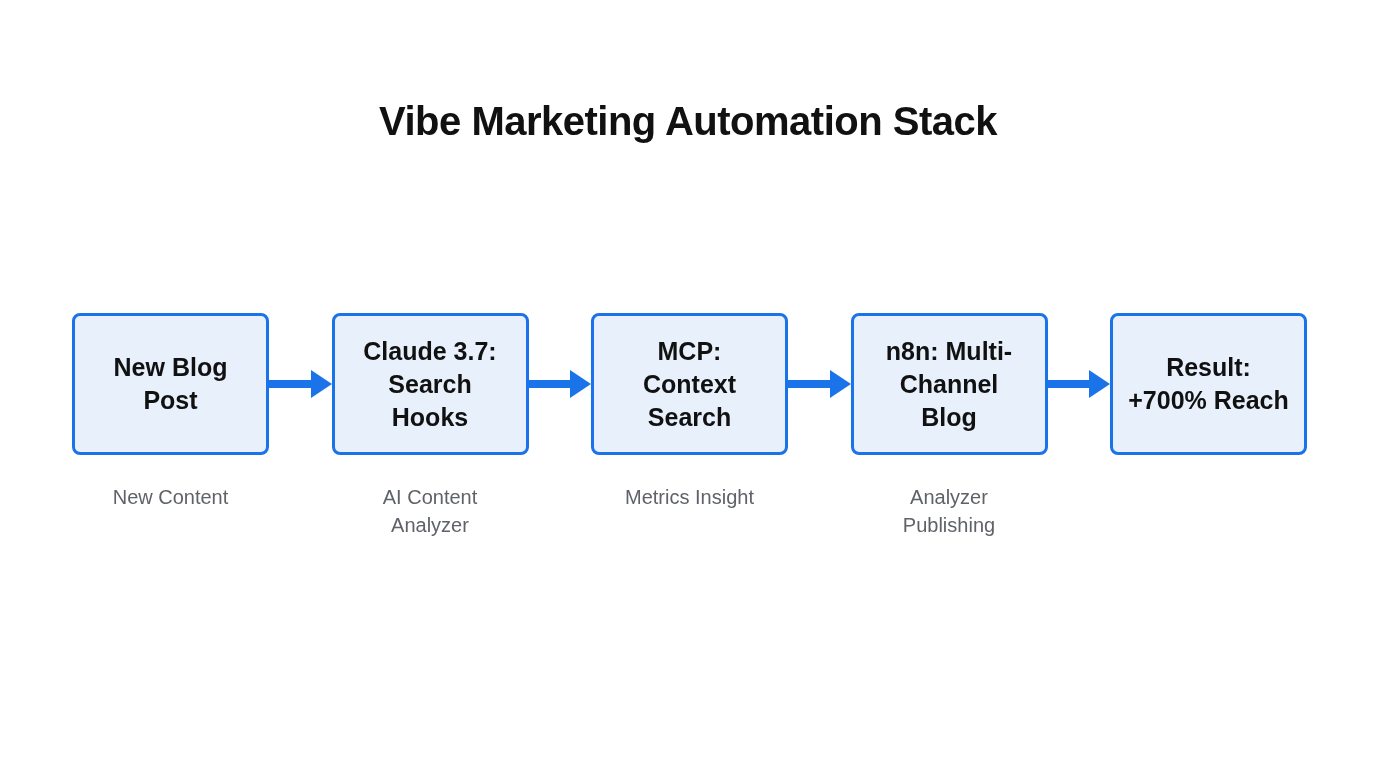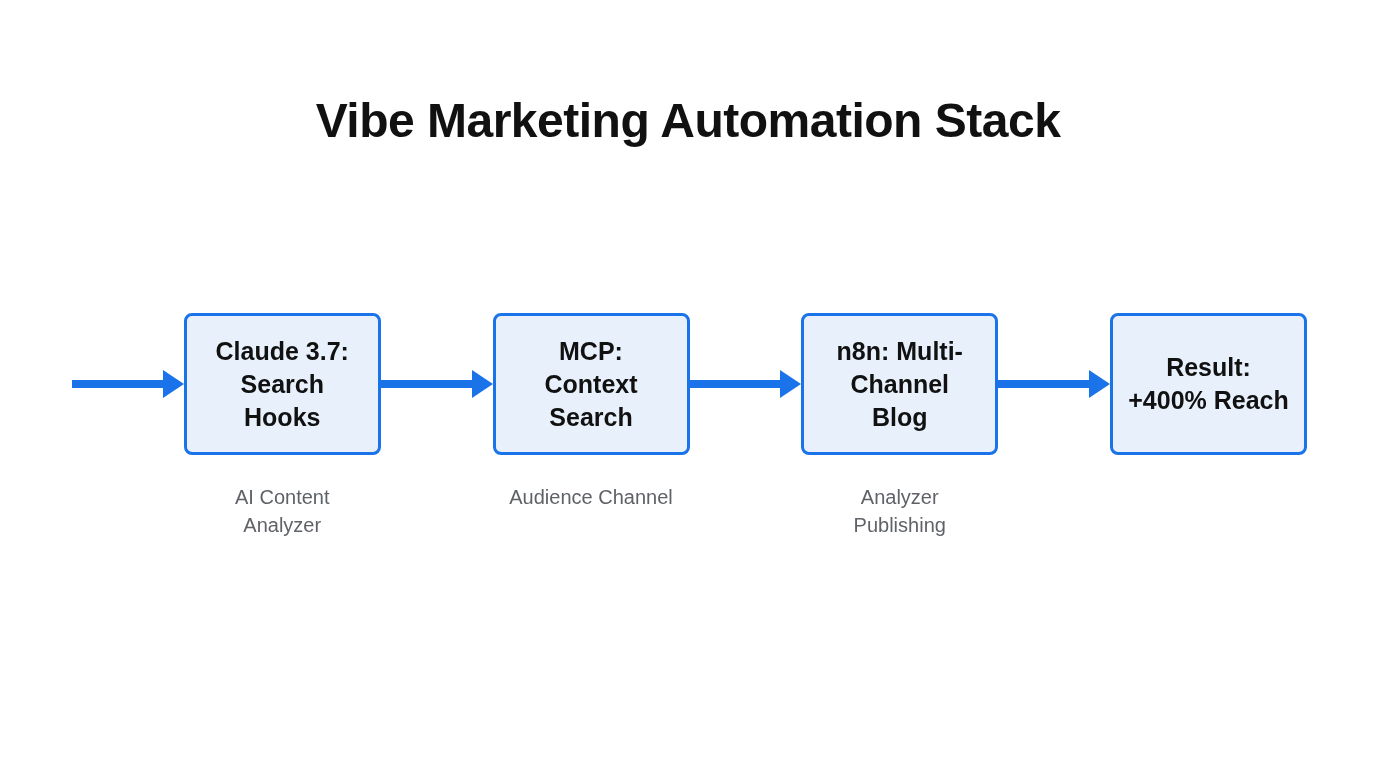--- a/index.html
+++ b/index.html
@@ -12,21 +12,21 @@
     height: 768px;
     background: #ffffff;
   }
 
   .page-title {
     position: absolute;
     top: 92px;
     left: 0;
     width: 100%;
     text-align: center;
-    font-size: 48px;
+    font-size: 40px;
     line-height: 58px;
     font-weight: 700;
     color: #111111;
     letter-spacing: -0.5px;
   }
 
   .flow {
     position: absolute;
     left: 72px;
     top: 313px;
@@ -98,20 +98,27 @@
 </style>
 </head>
 <body>
 
 <div class="canvas">
 
   <h1 class="page-title">Vibe Marketing Automation Stack</h1>
 
   <div class="flow">
 
+    <div class="stage">
+      <div class="node">
+        <div class="node-label">New Blog
+Post</div>
+      </div>
+      <div class="caption">New Content</div>
+    </div>
 
     <div class="arrow">
       <div class="arrow-stem"></div>
       <div class="arrow-head"></div>
     </div>
 
     <div class="stage">
       <div class="node">
         <div class="node-label">Claude 3.7:
 Search
@@ -125,21 +132,21 @@
       <div class="arrow-stem"></div>
       <div class="arrow-head"></div>
     </div>
 
     <div class="stage">
       <div class="node">
         <div class="node-label">MCP:
 Context
 Search</div>
       </div>
-      <div class="caption">Audience Channel</div>
+      <div class="caption">Metrics Insight</div>
     </div>
 
     <div class="arrow">
       <div class="arrow-stem"></div>
       <div class="arrow-head"></div>
     </div>
 
     <div class="stage">
       <div class="node">
         <div class="node-label">n8n: Multi-
@@ -151,18 +158,18 @@
     </div>
 
     <div class="arrow">
       <div class="arrow-stem"></div>
       <div class="arrow-head"></div>
     </div>
 
     <div class="stage">
       <div class="node">
         <div class="node-label">Result:
-+400% Reach</div>
++700% Reach</div>
       </div>
     </div>
 
   </div>
 </div>
 
 </body></html>

